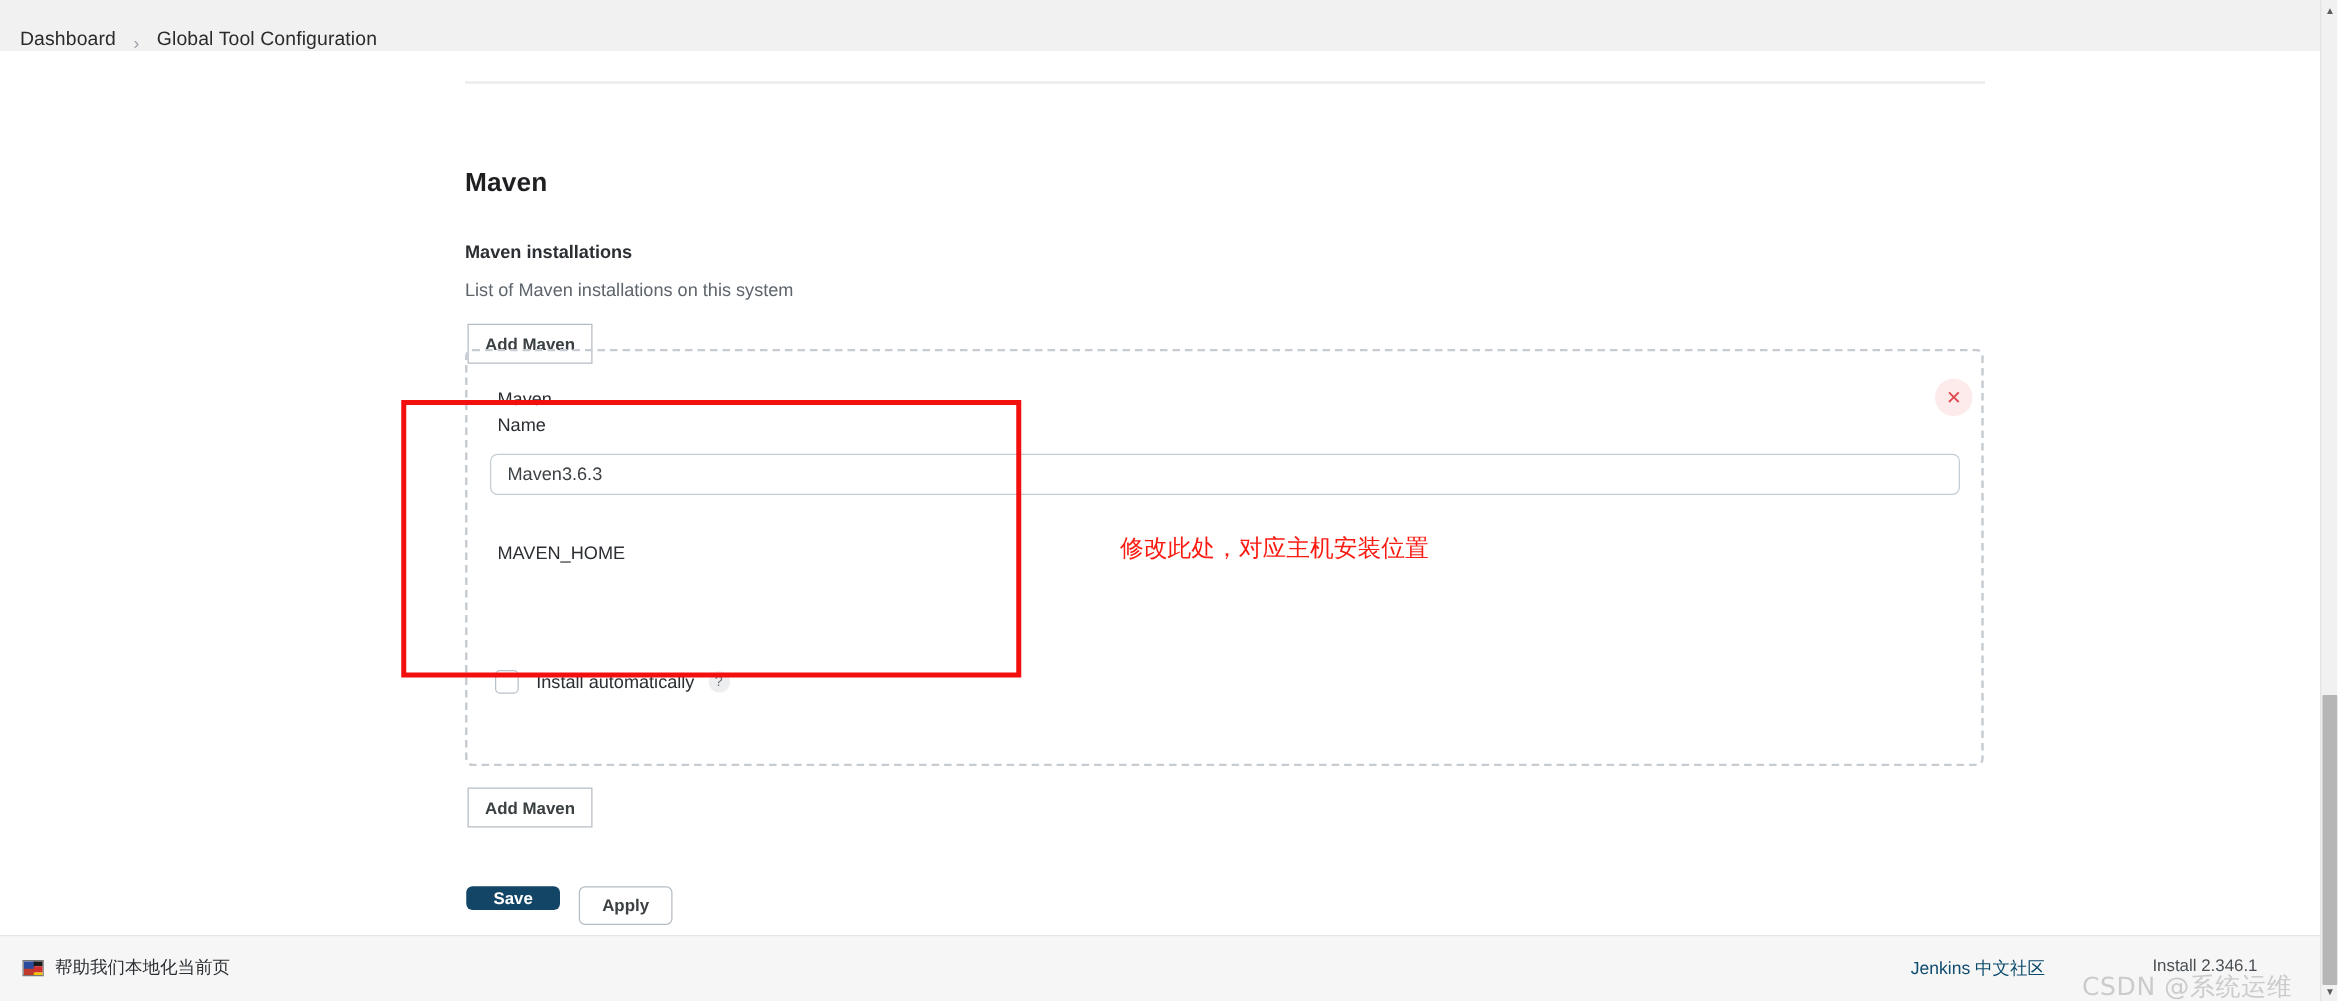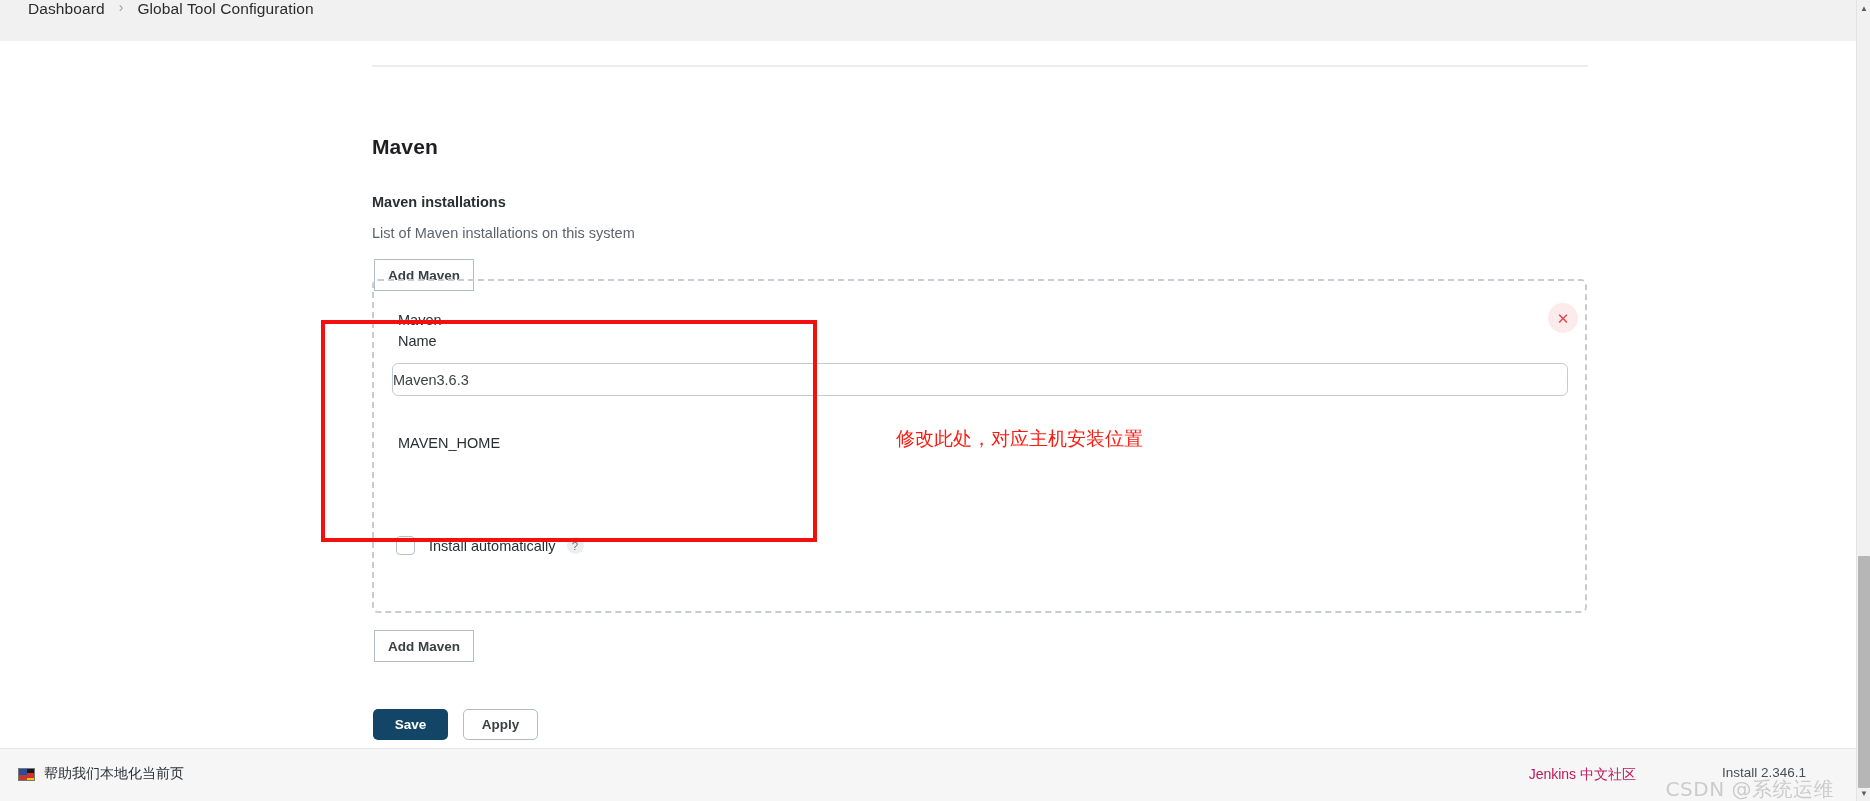--- a/index.html
+++ b/index.html
@@ -8,22 +8,22 @@
     font-family: "Liberation Sans", "DejaVu Sans", sans-serif;
     background: #ffffff;
     overflow: hidden;
   }
   #root { position: relative; width: 1870px; height: 801px; background:#fff; }
 
   
   .header {
     position: absolute; left:0; top:0; width: 1856px; height: 41px;
     background: #f1f1f1;
-    display: flex; align-items: flex-start;
-    padding-left: 28px;
+    display: flex; align-items: flex-end;
+    padding-left: 16px;
   }
   .crumb {
     font-size: 15.5px; color: #2b2b2b; letter-spacing: .1px;
   }
   .crumb.link { color:#2b2b2b; }
   .crumb-sep {
     margin: 0 14px; color:#9aa0a6; font-size: 14px; line-height:1;
   }
 
   
@@ -86,21 +86,21 @@
   #label-name { top: 292px; }
   #label-home { top: 394px; }
 
   .f-input {
     position:absolute; left: 392px;
     width: 1176px; height: 33px;
     border: 1px solid #c3ccd3; border-radius: 6px;
     background:#fff;
     font-family:"Liberation Sans", sans-serif;
     font-size: 14.5px; color: #3d4246;
-    padding: 0 0;
+    padding: 0 13px;
   }
   #input-name { top: 322px; }
   #input-home { top: 424px; }
 
   .cb-row { position:absolute; left: 396px; top: 495px; display:flex; align-items:center; }
   .cb {
     width: 19px; height: 19px; border:1.6px solid #b8c0c7; border-radius: 4px;
     background:#fff; cursor:pointer;
   }
   .cb-label { margin-left: 14px; font-size: 14.5px; color:#2b2f33; }
@@ -119,21 +119,21 @@
   }
   .annot-text {
     position:absolute; left: 896px; top: 385px;
     font-family: "DejaVu Sans", sans-serif;
     font-size: 19px; color: #fb1a10; white-space:nowrap;text-align:center;
   }
 
   
   .btn-save {
     position:absolute; left: 373px; top: 668px;
-    width: 75px; height: 31px; border:none; border-radius: 5px;
+    width: 75px; height: 19px; border:none; border-radius: 5px;
     background: #124566; color:#ffffff;
     font-size: 13.5px; font-weight:700;
     display:flex; align-items:center; justify-content:center; cursor:pointer;
   }
   .btn-apply {
     position:absolute; left: 463px; top: 668px;
     width: 75px; height: 31px;
     border:1px solid #b5bdc4; border-radius: 5px; background:#fff;
     color:#3b4043; font-size:13.5px; font-weight:700;
     display:flex; align-items:center; justify-content:center; cursor:pointer;
@@ -156,21 +156,21 @@
   }
   .flag-ico i { position:absolute; display:block; }
   .flag-ico .f1 { left:0; top:0; width:9px; height:7px; background:#2a4b9b; }
   .flag-ico .f2 { left:0; top:6px; width:9px; height:7px; background:#c0392b; }
   .flag-ico .f3 { left:8px; top:0; width:9px; height:4px; background:#1a1a1a; }
   .flag-ico .f4 { left:8px; top:4px; width:9px; height:5px; background:#d32f2f; }
   .flag-ico .f5 { left:8px; top:9px; width:9px; height:4px; background:#f2c400; }
 
   .footer-jenkins-community {
     position:absolute; right: 220px; top: 17px;
-    font-size: 14px; color:#be185d;
+    font-size: 14px; color:#0c4a6e;
   }
   .footer-version {
     position:absolute; right: 50px; top: 16px;
     font-size: 13.5px; color:#4a4f54; white-space:nowrap;
   }
   .watermark {
     position:absolute; right: 22px; top: 27px;
     font-size: 20px; color: rgba(150,150,150,.45);
     white-space:nowrap; letter-spacing:.5px;
     font-family:"DejaVu Sans", sans-serif;

